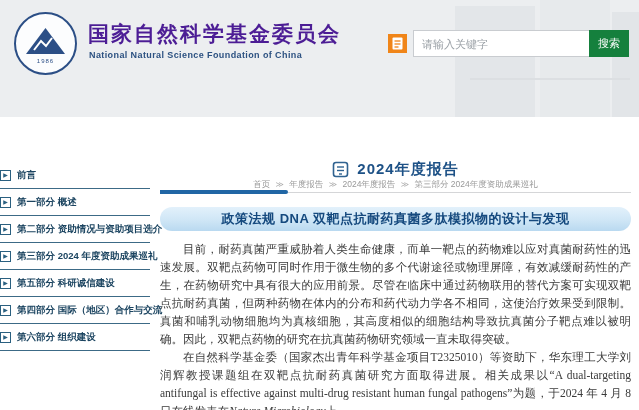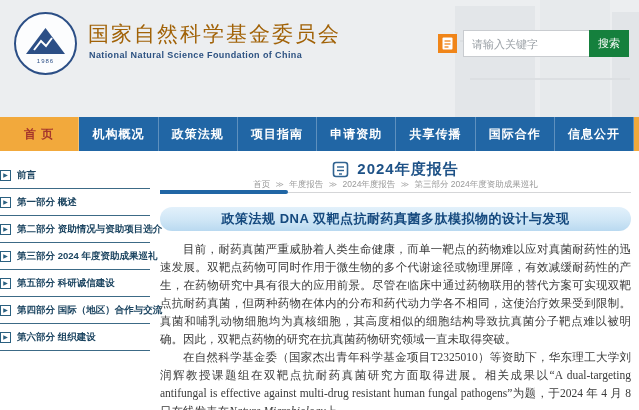--- a/index.html
+++ b/index.html
@@ -17,26 +17,26 @@
   .bldg.b1 { left:455px; top:6px; width:80px; height:111px; }
   .bldg.b2 { left:540px; top:0; width:70px; height:117px; background:#e7eaec; }
   .bldg.b3 { left:612px; top:12px; width:27px; height:105px; background:#e2e5e8; }
   .bldg-line { position:absolute; background:#dcdfe2; height:2px; }
 
   .logo-seal { position:absolute; left:14px; top:12px; width:63px; height:63px; border-radius:50%;
     background:#fcfdfe; border:2px solid #2c4f86; }
   .seal-tri { position:absolute; left:10px; top:14px; }
   .seal-year { position:absolute; left:0; right:0; bottom:9px; text-align:center; font-size:6px; color:#2c4f86; letter-spacing:1px; }
 
-  .org-zh { position:absolute; left:88px; top:20px; font-size:21px; font-weight:normal; color:#a16207; letter-spacing:2px; white-space:nowrap; }
+  .org-zh { position:absolute; left:88px; top:20px; font-size:21px; font-weight:bold; color:#4c1d95; letter-spacing:2px; white-space:nowrap; }
   .org-en { position:absolute; left:89px; top:50px; font-size:9px; font-weight:bold; color:#2c5181; letter-spacing:0.4px; white-space:nowrap; }
 
   .search-row { position:absolute; right:10px; top:30px; display:flex; align-items:center; }
   .gov-badge { width:19px; height:19px; margin-right:6px; display:block; cursor:pointer; }
-  .search-input { width:126px; height:27px; border:1px solid #c9ccd0; border-right:none; background:#fff;
+  .search-input { width:176px; height:27px; border:1px solid #c9ccd0; border-right:none; background:#fff;
     font-size:11px; padding:0 8px; color:#333; outline:none; font-family:"Liberation Sans", sans-serif; }
   .search-input::placeholder { color:#9aa0a6; }
   .search-btn { width:40px; height:27px; background:#15803d; color:#fff; border:none; font-size:11px;
     cursor:pointer; font-family:"Liberation Sans", sans-serif; }
 
   
   .nav { position:absolute; top:117px; left:0; width:639px; height:34px; background:#2166a5; display:flex; }
   .nav-item { flex:1; display:flex; align-items:center; justify-content:center; color:#ffffff;
     font-size:12px; font-weight:bold; letter-spacing:1px; border-right:1px solid rgba(255,255,255,0.28);
     cursor:pointer; white-space:nowrap; }
@@ -103,31 +103,20 @@
         <rect x="4.5" y="3.5" width="10" height="12" rx="1" fill="#ffffff"></rect>
         <line x1="6.5" y1="7" x2="12.5" y2="7" stroke="#f08519" stroke-width="1.3"></line>
         <line x1="6.5" y1="10" x2="12.5" y2="10" stroke="#f08519" stroke-width="1.3"></line>
         <line x1="6.5" y1="13" x2="10.5" y2="13" stroke="#f08519" stroke-width="1.3"></line>
       </svg>
       <input class="search-input" type="text" placeholder="请输入关键字" style="">
       <button class="search-btn">搜索</button>
     </div>
   </div>
 
-  <div class="nav">
-    <div class="nav-item active">首 页</div>
-    <div class="nav-item">机构概况</div>
-    <div class="nav-item">政策法规</div>
-    <div class="nav-item">项目指南</div>
-    <div class="nav-item">申请资助</div>
-    <div class="nav-item">共享传播</div>
-    <div class="nav-item">国际合作</div>
-    <div class="nav-item">信息公开</div>
-    <div class="nav-edge"></div>
-  </div>
 
   <div class="sidebar">
     <ul>
       <li>
         <span class="side-icon">▶</span>
         <span class="side-label">前言</span>
       </li>
       <li>
         <span class="side-icon">▶</span>
         <span class="side-label">第一部分 概述</span>

